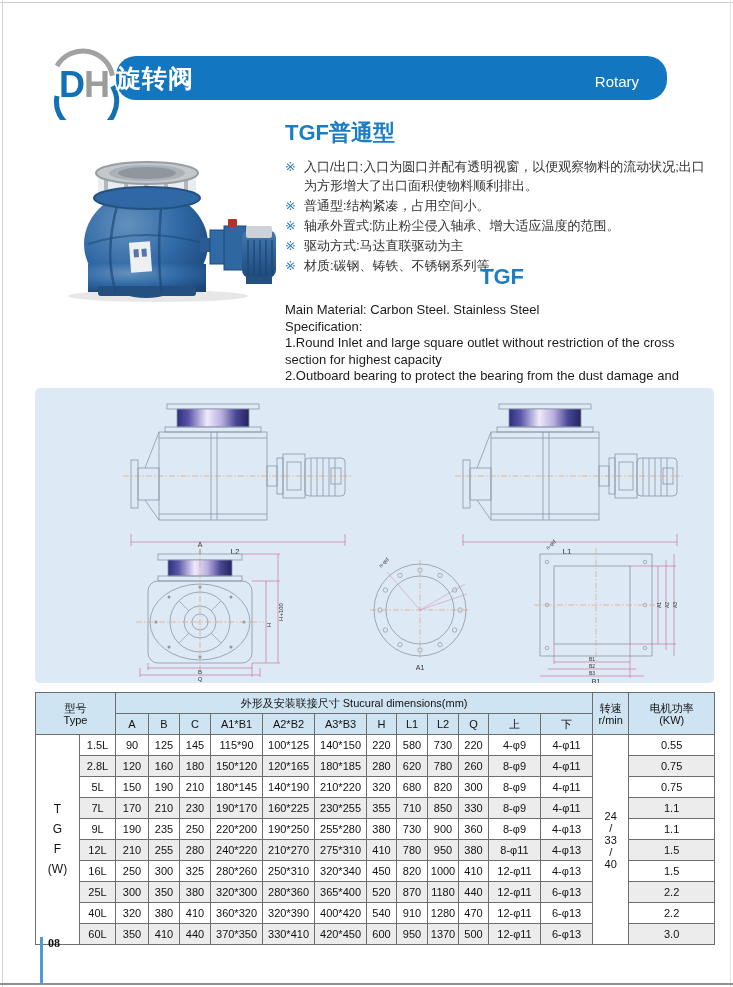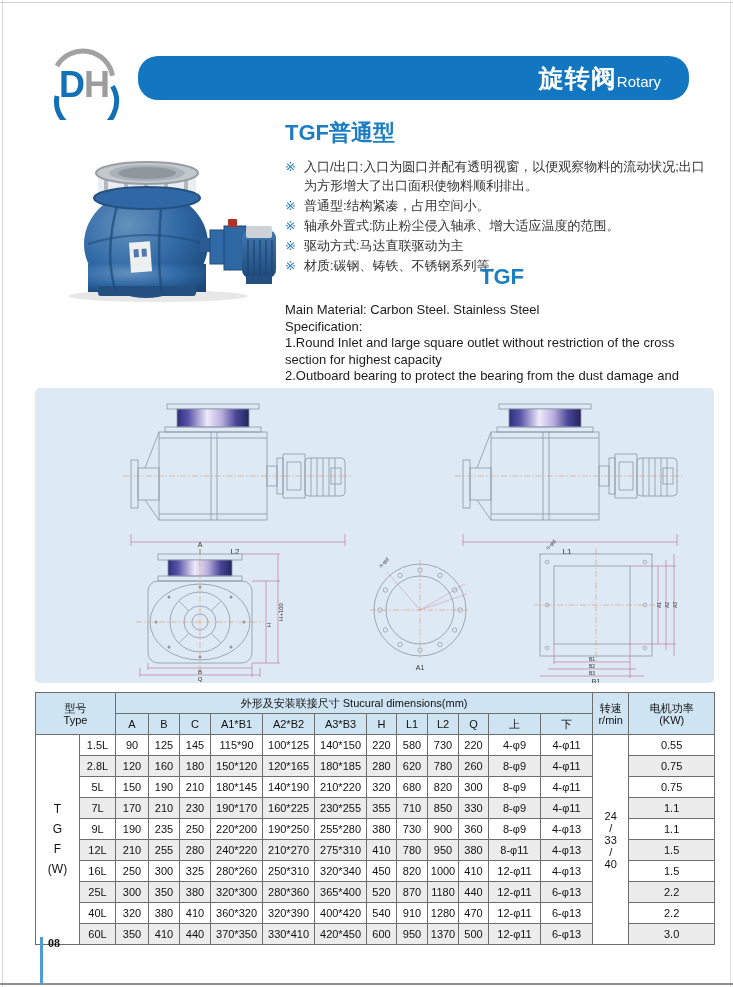--- a/index.html
+++ b/index.html
@@ -4,22 +4,22 @@
 <style>
   html,body{margin:0;padding:0;background:#ffffff;}
   .page{position:relative;width:733px;height:987px;background:#ffffff;overflow:hidden;
         font-family:"Liberation Sans","DejaVu Sans",sans-serif;color:#222;}
   .edge-top{position:absolute;left:0;top:2px;width:733px;height:1px;background:#cfcfcf;}
   .edge-left{position:absolute;left:2px;top:0;width:1px;height:987px;background:#d4d4d4;}
   .edge-right{position:absolute;right:2px;top:0;width:1px;height:987px;background:#e3e3e3;}
   .edge-bottom{position:absolute;left:0;top:983px;width:733px;height:2px;background:#8f8f8f;}
 
   .logo{position:absolute;left:46px;top:42px;}
-  .banner{position:absolute;left:138px;top:56px;width:551px;height:44px;background:#1277c0;
-          border-radius:20px;display:flex;align-items:center;justify-content:flex-end;
+  .banner{position:absolute;left:116px;top:56px;width:551px;height:44px;background:#1277c0;
+          border-radius:20px;display:flex;align-items:center;justify-content:space-between;
           padding-right:28px;box-sizing:border-box;color:#fff;}
   .banner .zh{font-size:25px;font-weight:bold;letter-spacing:1px;}
   .banner .en{font-size:15px;position:relative;top:3px;}
 
   .intro-text{position:absolute;left:285px;top:118px;width:432px;}
   .h-blue{color:#1b7dc2;font-size:22px;font-weight:bold;margin:0 0 9px 0;}
   .feature{display:flex;font-size:13px;line-height:19px;color:#333;margin-bottom:1px;}
   .feature .mark{color:#2a7fc0;width:19px;flex:0 0 19px;}
   .feature .ftext{flex:1;}
 

